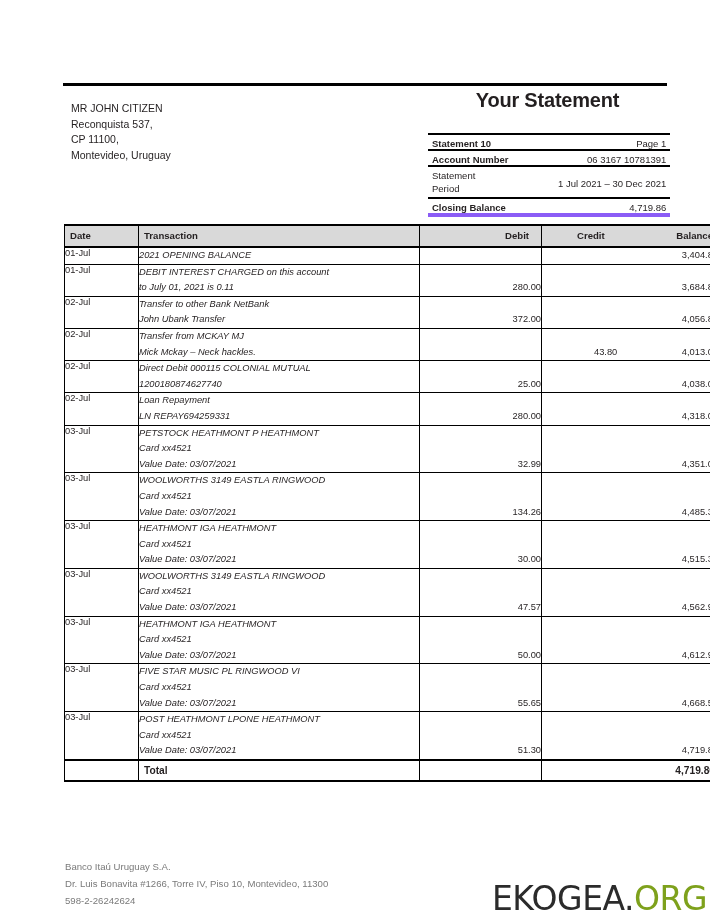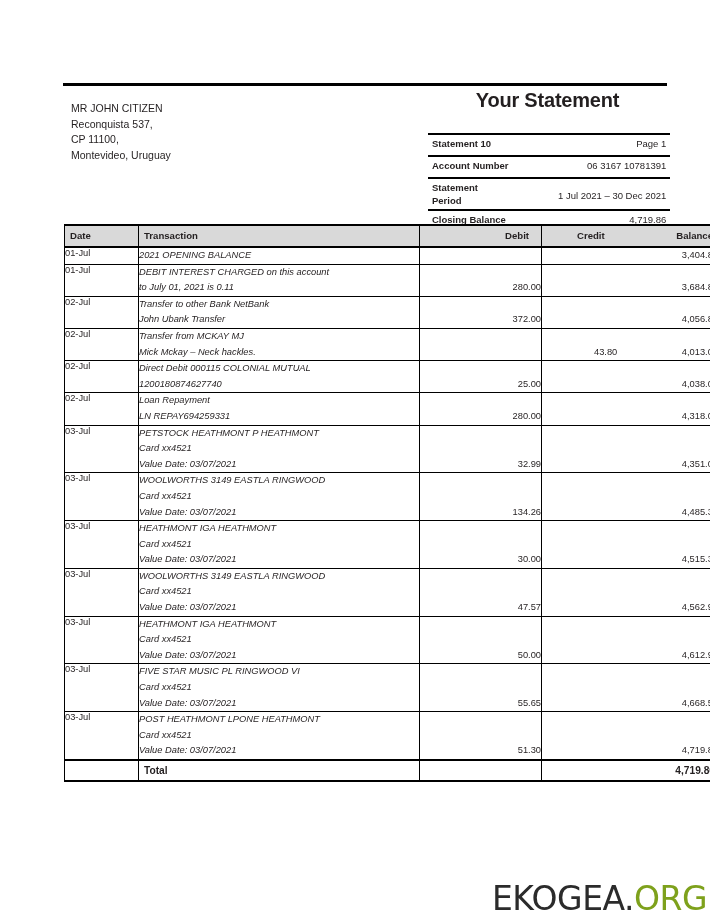--- a/index.html
+++ b/index.html
@@ -87,39 +87,39 @@
     border-collapse: collapse;
     font-size: 9.5px;
   }
   .hdr-table tr {
     border-top: 2px solid #000;
   }
   .hdr-table tr:last-child {
     border-bottom: 4px solid #8b5cf6;
   }
   .hdr-table td {
-    padding: 3px 2px 6px 4px;
+    padding: 3px 2px 0 4px;
     vertical-align: middle;
   }
   .hdr-label {
     font-weight: bold;
     width: 112px;
     white-space: normal;
   }
   .hdr-value {
     text-align: right;
     padding-right: 4px !important;
     white-space: nowrap;
   }
   tr.period-row td {
     padding-top: 3px;
     padding-bottom: 1px;
   }
   .period-label {
-    font-weight: bold;
+    font-weight: normal;
     line-height: 12.5px;
     height: 13px;
     overflow: visible;
     display: block;
     width: 120px;
   }
 
   
   .txn-wrap {
     position: absolute;
@@ -540,18 +540,23 @@
           <tr class="total-row">
             <td>&nbsp;</td>
             <td class="t-label">Total</td>
             <td class="d-amt">&nbsp;</td>
             <td class="t-bal">4,719.86</td>
           </tr>
         </tbody>
     </table>
   </div>
 
+  <div class="footer">
+    <div>Banco Itaú Uruguay S.A.</div>
+    <div>Dr. Luis Bonavita #1266, Torre IV, Piso 10, Montevideo, 11300</div>
+    <div>598-2-26242624</div>
+  </div>
 
   <div class="watermark">
     <span class="wm-dark">EKOGEA.</span><span class="wm-green">ORG</span>
   </div>
 
 </div>
 
 </body></html>

